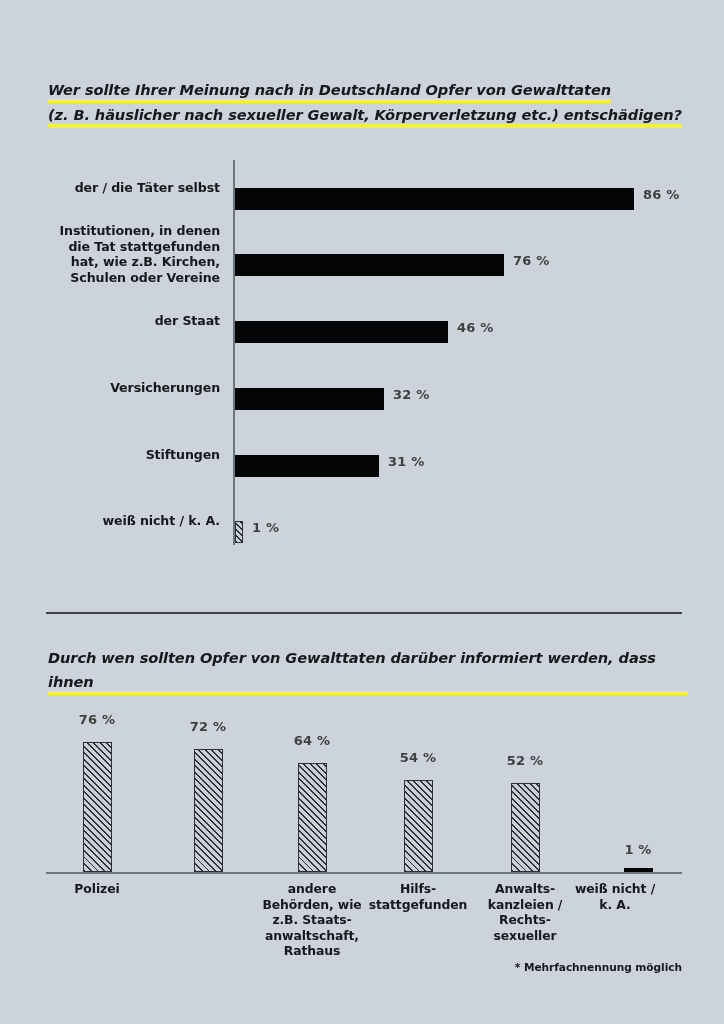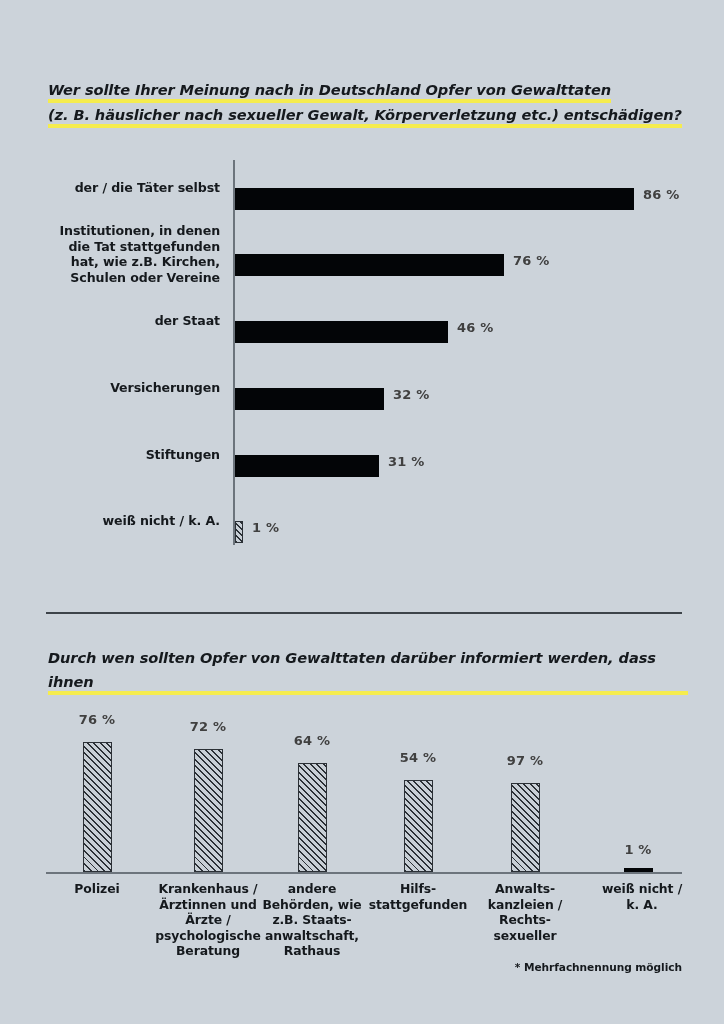--- a/index.html
+++ b/index.html
@@ -258,27 +258,20 @@
       <div class="v-bar" style="left:46px; top:42px; height:130px"></div>
     </div>
     <div class="v-cat" style="left:34px">
       <div>Polizei</div>
     </div>
 
     <div class="v-col" style="left:148px">
       <div class="v-val" style="top:19px">72 %</div>
       <div class="v-bar" style="left:46px; top:49px; height:123px"></div>
     </div>
-    <div class="v-cat" style="left:145px">
-      <div>Krankenhaus /</div>
-      <div>Ärztinnen und</div>
-      <div>Ärzte /</div>
-      <div>psychologische</div>
-      <div>Beratung</div>
-    </div>
 
     <div class="v-col" style="left:252px">
       <div class="v-val" style="top:33px">64 %</div>
       <div class="v-bar" style="left:46px; top:63px; height:109px"></div>
     </div>
     <div class="v-cat" style="left:249px">
       <div>andere</div>
       <div>Behörden, wie</div>
       <div>z.B. Staats-</div>
       <div>anwaltschaft,</div>
@@ -288,35 +281,35 @@
     <div class="v-col" style="left:358px">
       <div class="v-val" style="top:50px">54 %</div>
       <div class="v-bar" style="left:46px; top:80px; height:92px"></div>
     </div>
     <div class="v-cat" style="left:355px">
       <div>Hilfs-</div>
       <div>stattgefunden</div>
     </div>
 
     <div class="v-col" style="left:465px">
-      <div class="v-val" style="top:53px">97 %</div>
+      <div class="v-val" style="top:53px">52 %</div>
       <div class="v-bar" style="left:46px; top:83px; height:89px"></div>
     </div>
     <div class="v-cat" style="left:462px">
       <div>Anwalts-</div>
       <div>kanzleien /</div>
       <div>Rechts-</div>
       <div>sexueller</div>
     </div>
 
     <div class="v-col" style="left:578px">
       <div class="v-val" style="top:142px">1 %</div>
       <div class="v-bar solid" style="left:46px; top:168px; height:4px"></div>
     </div>
-    <div class="v-cat" style="left:579px">
+    <div class="v-cat" style="left:552px">
       <div>weiß nicht /</div>
       <div>k. A.</div>
     </div>
 
     <div class="footnote">* Mehrfachnennung möglich</div>
   </div>
 
 </div>
 
 </body></html>

